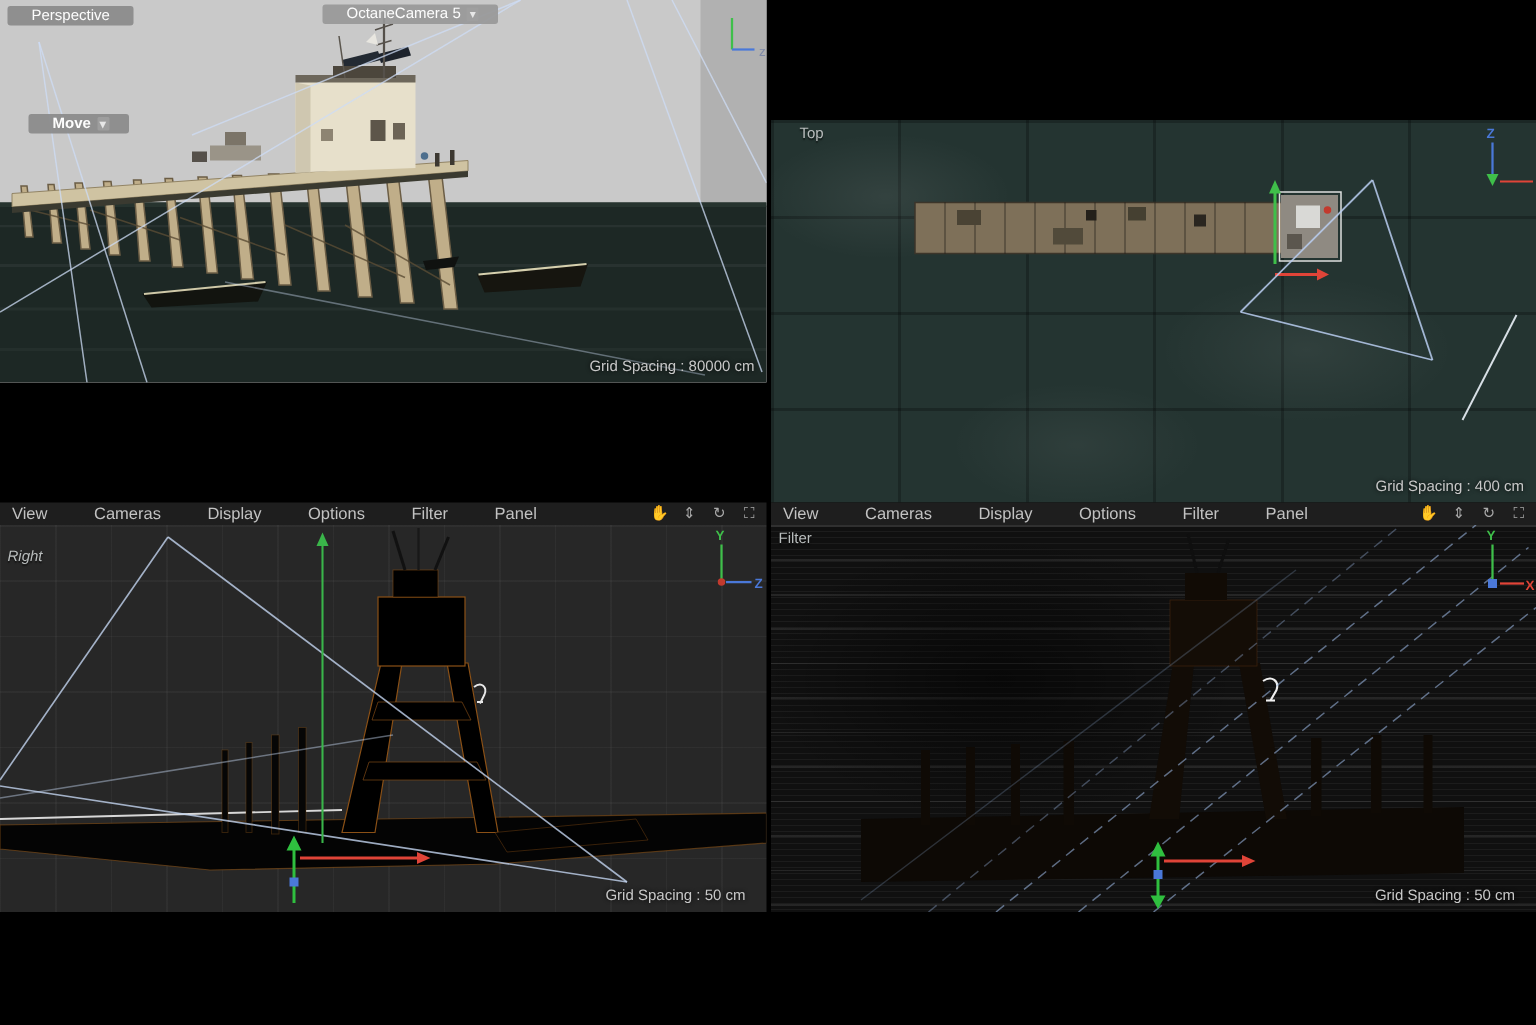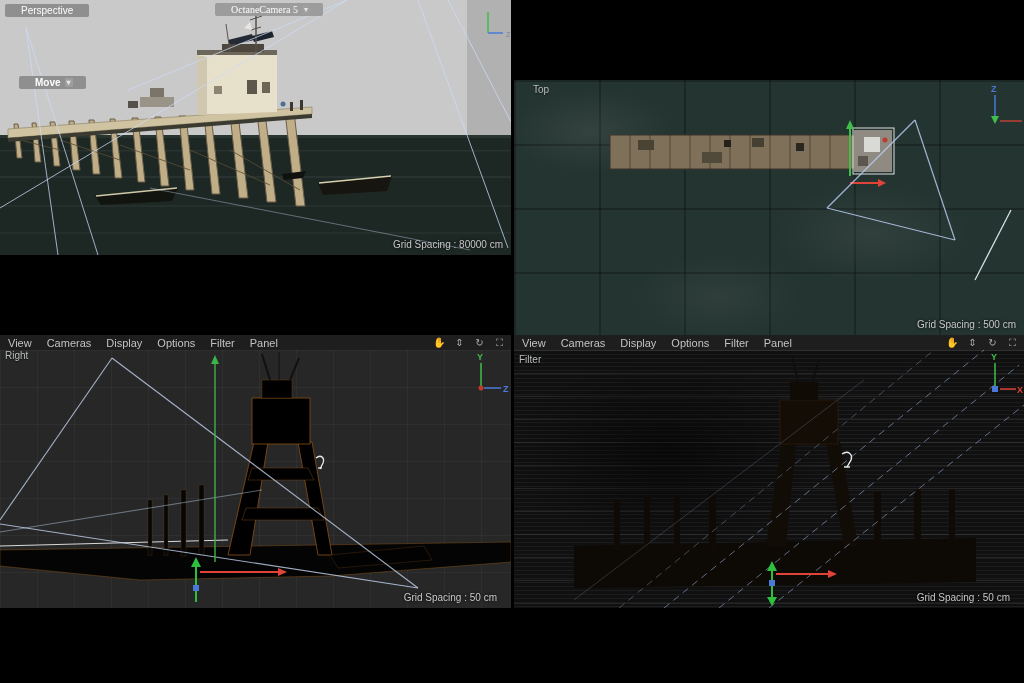--- a/index.html
+++ b/index.html
@@ -26,21 +26,21 @@
           background:
             radial-gradient(ellipse 200px 120px at 30% 40%, rgba(0,0,0,.5), transparent 80%),
             repeating-linear-gradient(rgba(255,255,255,.09) 0 1px, transparent 1px 23px),
             repeating-linear-gradient(rgba(255,255,255,.05) 0 1px, transparent 1px 4px),
             #101010;}
   
   .menubar{position:absolute;height:15px;background:#1e1e1e;display:flex;align-items:center;
            font-size:11px;color:#c2c2c2;}
   #menubar-left{left:0;top:335px;width:511px;}
   #menubar-right{left:514px;top:335px;width:510px;}
-  .menubar .items{display:flex;gap:0;padding-left:8px;flex:1;}
+  .menubar .items{display:flex;gap:16px;padding-left:8px;flex:1;}
   .menu-item{padding:0 11px 0 0;cursor:default;margin-right:4px;}
   .menubar .nav-icons{display:flex;gap:7px;padding-right:5px;color:#a8a8a8;font-size:10px;line-height:15px;}
   .nav-icon{width:13px;text-align:center;}
   
   .hud-label{position:absolute;font-size:10px;color:#b9bdbd;text-shadow:0 1px 1px rgba(0,0,0,.6);}
   .pill{position:absolute;font-size:10px;color:#fdfdfd;background:rgba(138,138,138,.92);
         padding:1px 16px;border-radius:2px;display:flex;align-items:center;gap:4px;}
   .pill .dd{font-size:8px;color:#e7e7e7;background:rgba(160,160,160,.9);border-radius:1px;
             padding:0 2px;margin-right:-3px;}
   .grid-label{position:absolute;right:8px;bottom:5px;font-size:10px;color:#c8c8c8;
@@ -139,21 +139,21 @@
 
       <g>
         <line x1="488" y1="12" x2="488" y2="33" stroke="#3fbf4a" stroke-width="1.5"></line>
         <line x1="488" y1="33" x2="503" y2="33" stroke="#4a78d8" stroke-width="1.5"></line>
         <text x="506" y="37" font-size="9" fill="#7f8aa8">z</text>
       </g>
     </svg>
     <div class="pill" style="left:5px;top:4px;">
       <span>Perspective</span>
     </div>
-    <div class="pill" style="left:215px;top:3px;background:rgba(152,152,152,.92);font-family:Liberation Serif, serif;">
+    <div class="pill" style="left:215px;top:3px;background:rgba(152,152,152,.92);">
       <span>OctaneCamera 5</span>
       <span class="dd">▾</span>
     </div>
     <div class="pill" style="left:19px;top:76px;font-weight:bold;">
       <span>Move</span>
       <span class="dd">▾</span>
     </div>
     <div class="grid-label">Grid Spacing : 80000 cm</div>
   </div>
 
@@ -199,21 +199,21 @@
       <line x1="461" y1="200" x2="497" y2="130" stroke="rgba(235,242,250,.9)" stroke-width="1.3"></line>
 
       <g>
         <text x="477" y="12" font-size="9" fill="#4a78d8" font-weight="bold">Z</text>
         <line x1="481" y1="15" x2="481" y2="38" stroke="#4a78d8" stroke-width="1.5"></line>
         <polygon points="481,44 477,36 485,36" fill="#3fbf4a"></polygon>
         <line x1="486" y1="41" x2="508" y2="41" stroke="#e04438" stroke-width="1.2"></line>
       </g>
     </svg>
     <div class="hud-label" style="left:19px;top:4px;">Top</div>
-    <div class="grid-label">Grid Spacing : 500 cm</div>
+    <div class="grid-label">Grid Spacing : 400 cm</div>
   </div>
 
   <div class="menubar" id="menubar-left">
     <div class="items">
       <span class="menu-item">View</span>
       <span class="menu-item">Cameras</span>
       <span class="menu-item">Display</span>
       <span class="menu-item">Options</span>
       <span class="menu-item">Filter</span>
       <span class="menu-item">Panel</span>
@@ -290,21 +290,21 @@
       </g>
 
       <g>
         <text x="477" y="10" font-size="9" fill="#3fbf4a" font-weight="bold">Y</text>
         <line x1="481" y1="13" x2="481" y2="38" stroke="#3fbf4a" stroke-width="1.5"></line>
         <circle cx="481" cy="38" r="2.5" fill="#c23a2e"></circle>
         <line x1="484" y1="38" x2="501" y2="38" stroke="#4a78d8" stroke-width="1.5"></line>
         <text x="503" y="42" font-size="9" fill="#4a78d8" font-weight="bold">Z</text>
       </g>
     </svg>
-    <div class="hud-label" style="left:5px;top:0;">Right</div>
+    <div class="hud-label" style="left:5px;top:16px;font-style:italic;">Right</div>
     <div class="grid-label" style="right:14px;">Grid Spacing : 50 cm</div>
   </div>
 
   <div class="vp" id="vp-front">
     <svg width="510" height="258" viewBox="0 0 510 258">
 
       <polygon points="60,196 462,188 462,232 60,238" fill="#0d0905"></polygon>
       <g fill="#0f0a05">
         <rect x="100" y="150" width="6" height="50"></rect>
         <rect x="130" y="148" width="6" height="52"></rect>

